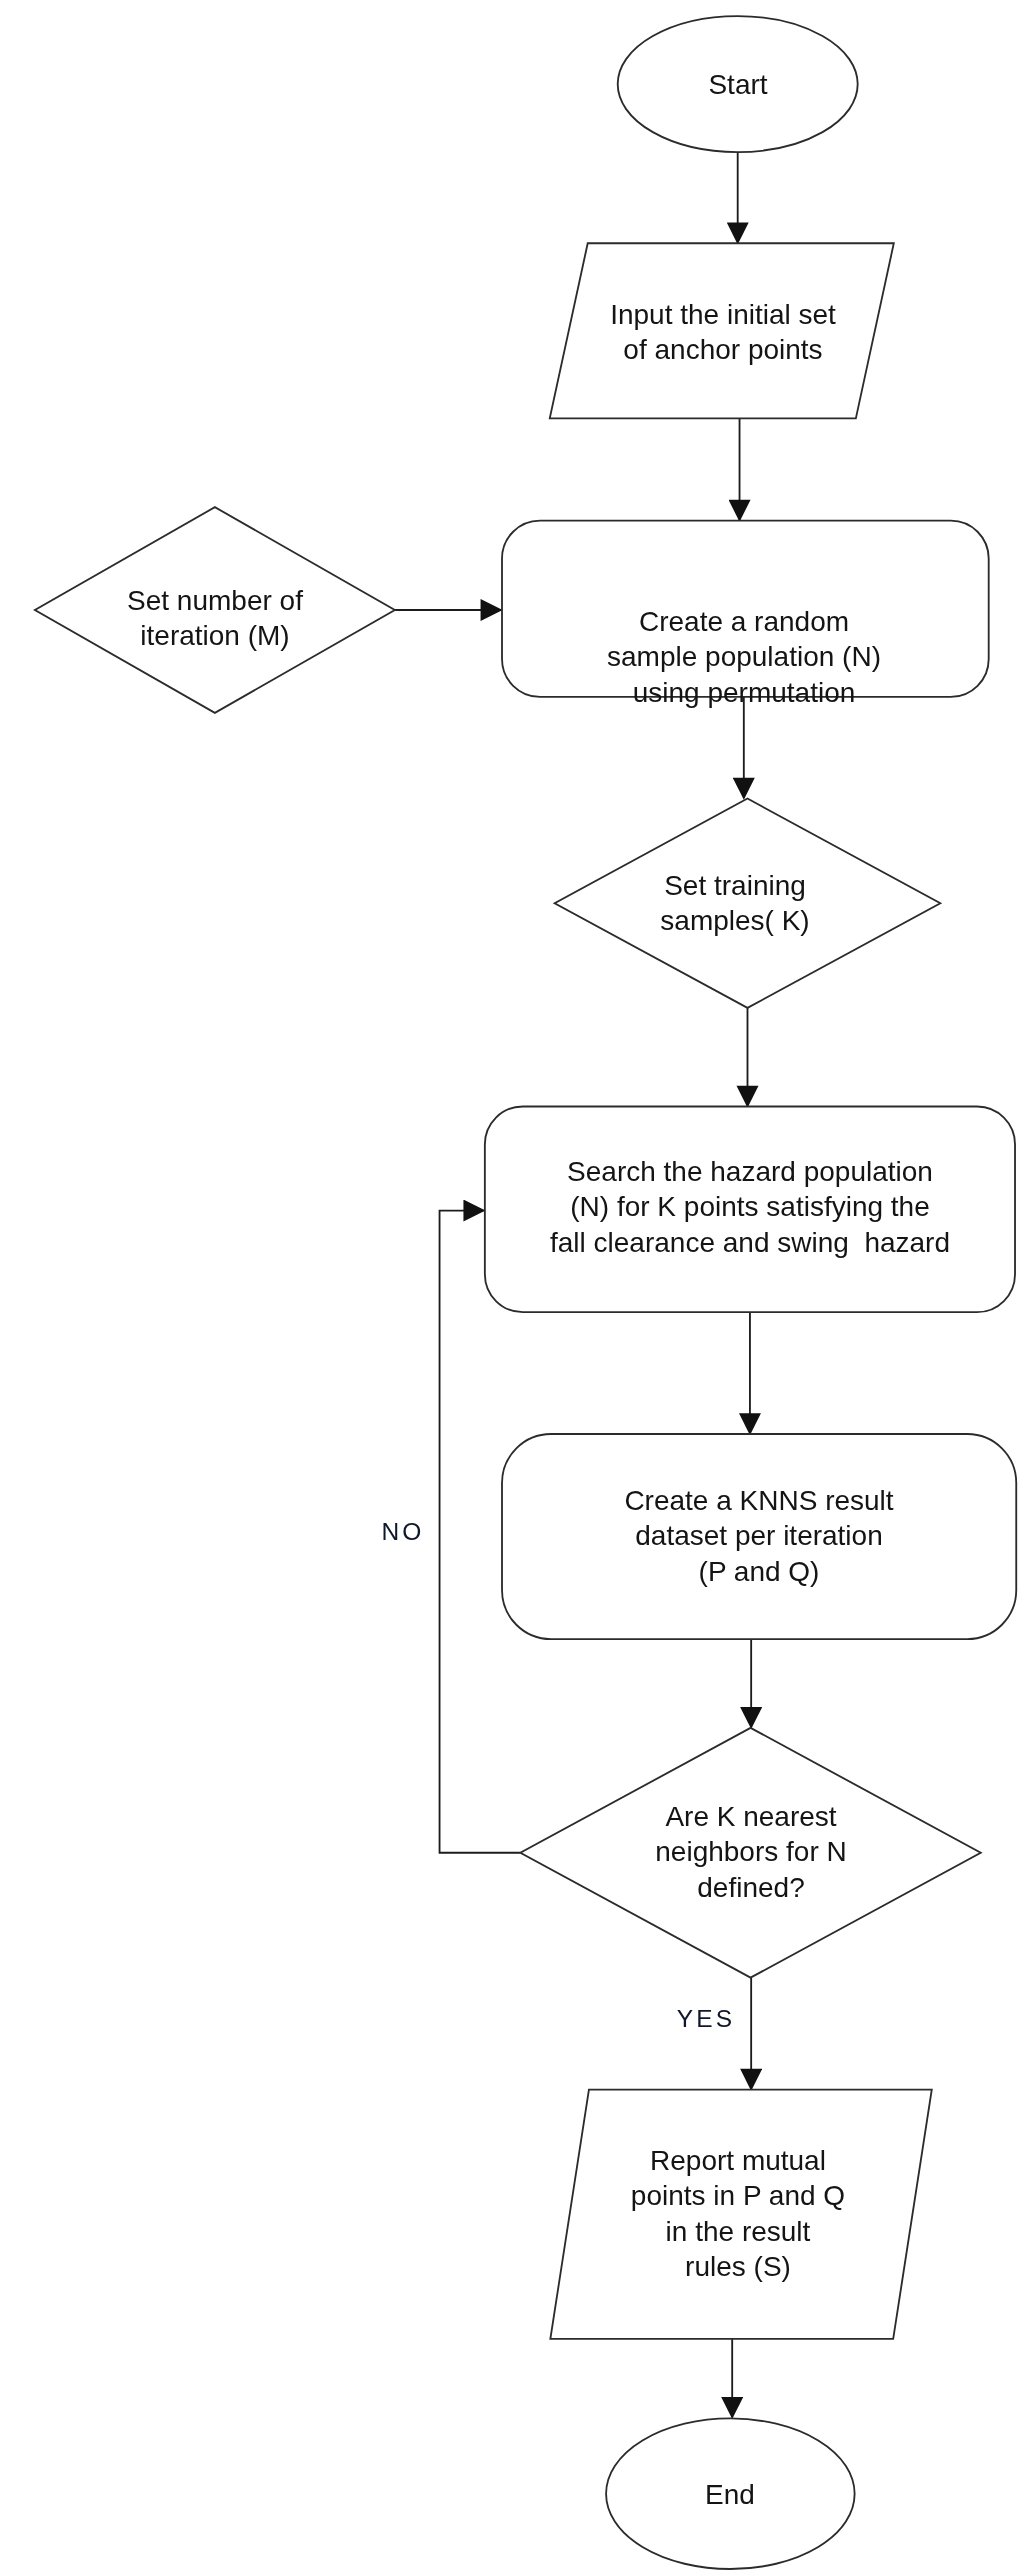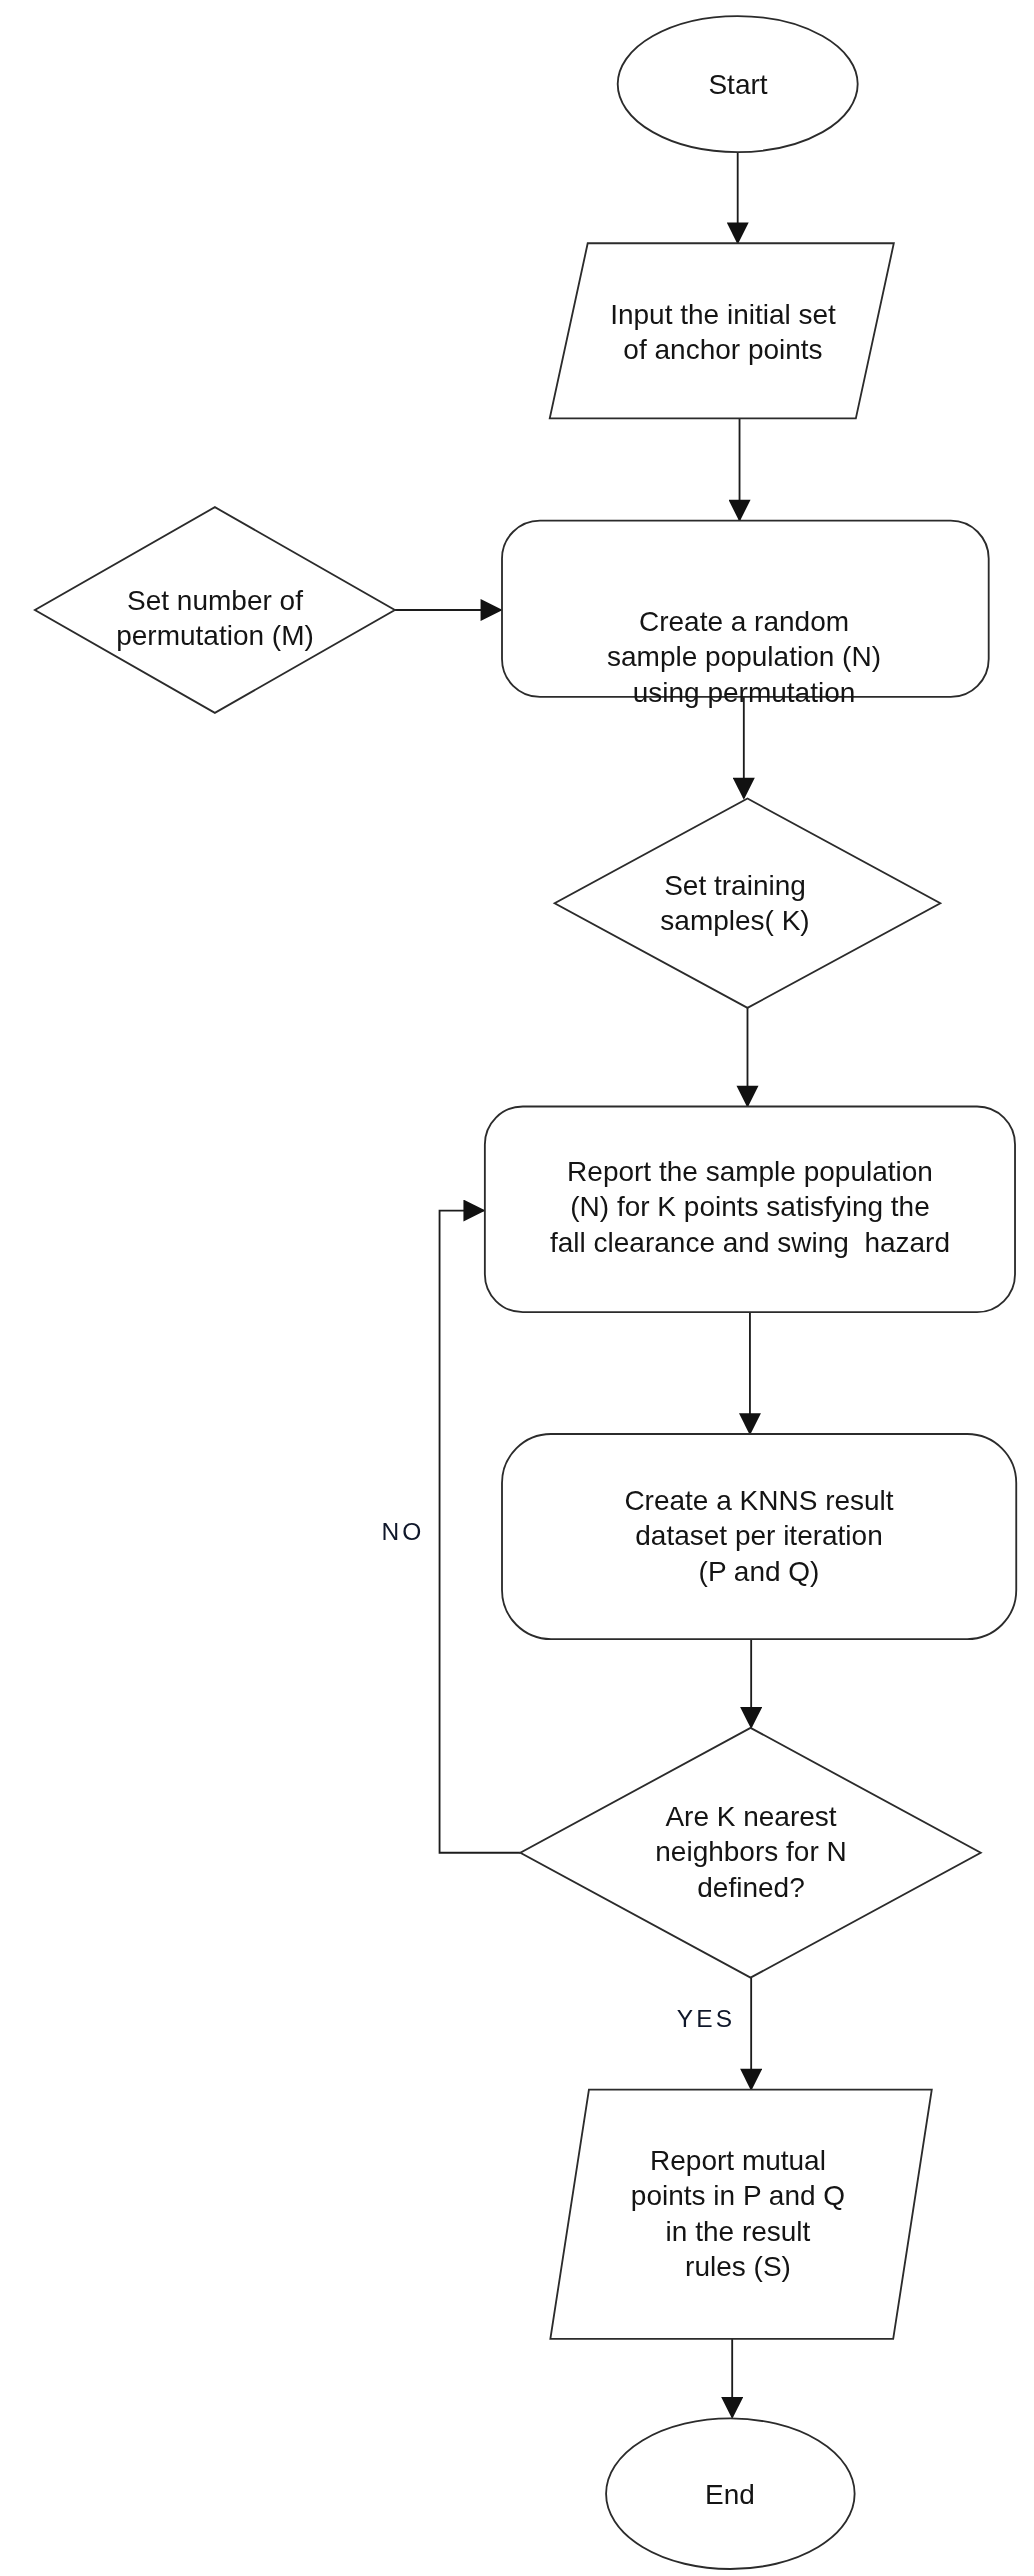--- a/index.html
+++ b/index.html
@@ -80,36 +80,36 @@
     <div class="tline">Start</div>
   </div>
 
   <div class="node-label" style="left:723px;top:332px;">
     <div class="tline">Input the initial set</div>
     <div class="tline">of anchor points</div>
   </div>
 
   <div class="node-label" style="left:215px;top:610px;margin-top:8px;">
     <div class="tline">Set number of</div>
-    <div class="tline">permutation (M)</div>
+    <div class="tline">iteration (M)</div>
   </div>
 
   <div class="node-label" style="left:744px;top:609px;margin-top:48px;">
     <div class="tline">Create a random</div>
     <div class="tline">sample population (N)</div>
     <div class="tline">using permutation</div>
   </div>
 
   <div class="node-label" style="left:735px;top:903px;">
     <div class="tline">Set training</div>
     <div class="tline">samples( K)</div>
   </div>
 
   <div class="node-label" style="left:750px;top:1207px;">
-    <div class="tline">Report the sample population</div>
+    <div class="tline">Search the hazard population</div>
     <div class="tline">(N) for K points satisfying the</div>
     <div class="tline">fall clearance and swing  hazard</div>
   </div>
 
   <div class="node-label" style="left:759px;top:1536px;">
     <div class="tline">Create a KNNS result</div>
     <div class="tline">dataset per iteration</div>
     <div class="tline">(P and Q)</div>
   </div>
 

